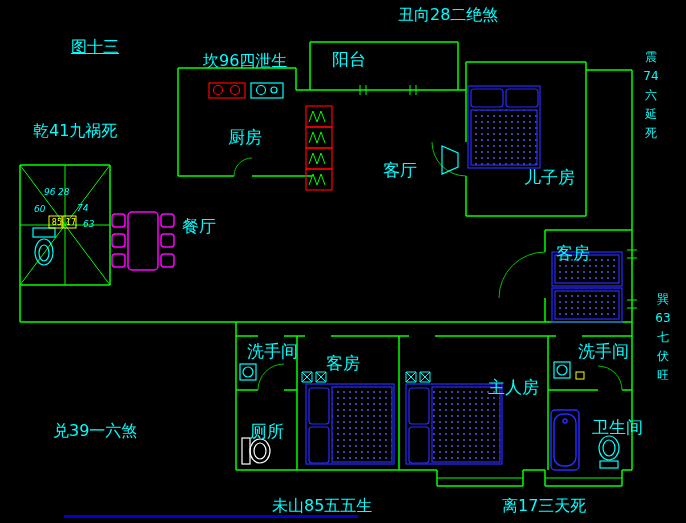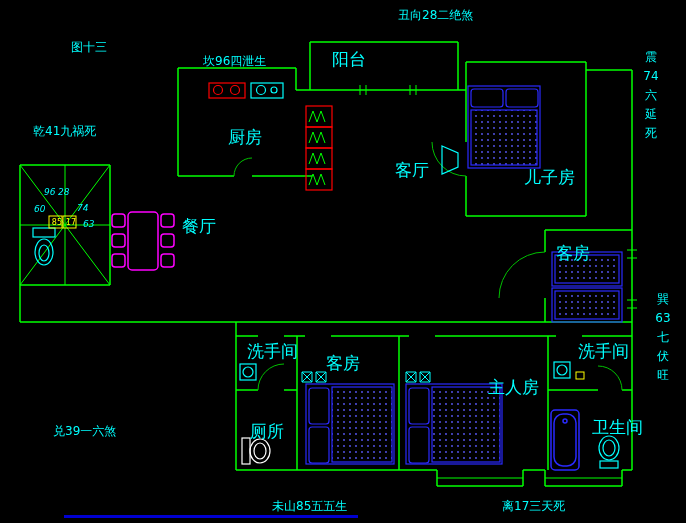--- a/index.html
+++ b/index.html
@@ -1,24 +1,24 @@
 <!DOCTYPE html>
 <html><head>
 <meta charset="utf-8">
 <style>
   html,body{margin:0;padding:0;background:#000;}
   .stage{position:relative;width:686px;height:523px;background:#000;overflow:hidden;
          font-family:"DejaVu Sans",sans-serif;}
   .stage svg{position:absolute;left:0;top:0;}
   .label{position:absolute;color:#00ffff;font-size:17px;white-space:pre-line;line-height:14px;}
-  .ann{font-size:12px;}
+  .ann{font-size:16px;}
   .vert{width:22px;text-align:center;line-height:19px;font-size:12px;}
   .num{font-size:9px;line-height:10px;font-style:italic;}
   .ynum{color:#ffff00;font-size:8px;width:13px;text-align:right;line-height:11px;}
-  .underlined{padding-left:33px;}
+  .underlined{text-decoration:underline;padding-left:33px;}
   .scrollbar{position:absolute;left:64px;top:515px;width:294px;height:3px;background:#0000d0;}
 </style>
 </head>
 <body>
 
 <div class="stage">
 
   <svg width="686" height="523" viewBox="0 0 686 523">
     <defs>
       <pattern id="dots" width="6" height="6" patternUnits="userSpaceOnUse">
@@ -182,21 +182,21 @@
   <span class="label vert" style="left:652px;top:290px">巽
 63
 七
 伏
 旺</span>
   <span class="label ann" style="left:272px;top:499px">未山85五五生</span>
   <span class="label ann" style="left:502px;top:499px">离17三天死</span>
 
   <span class="label" style="left:332px;top:52px">阳台</span>
   <span class="label" style="left:228px;top:130px">厨房</span>
-  <span class="label" style="left:395px;top:163px">客厅</span>
+  <span class="label" style="left:383px;top:163px">客厅</span>
   <span class="label" style="left:524px;top:170px">儿子房</span>
   <span class="label" style="left:182px;top:219px">餐厅</span>
   <span class="label" style="left:556px;top:246px">客房</span>
   <span class="label" style="left:247px;top:344px">洗手间</span>
   <span class="label" style="left:326px;top:356px">客房</span>
   <span class="label" style="left:488px;top:380px">主人房</span>
   <span class="label" style="left:578px;top:344px">洗手间</span>
   <span class="label" style="left:250px;top:424px">厕所</span>
   <span class="label" style="left:592px;top:420px">卫生间</span>
 

